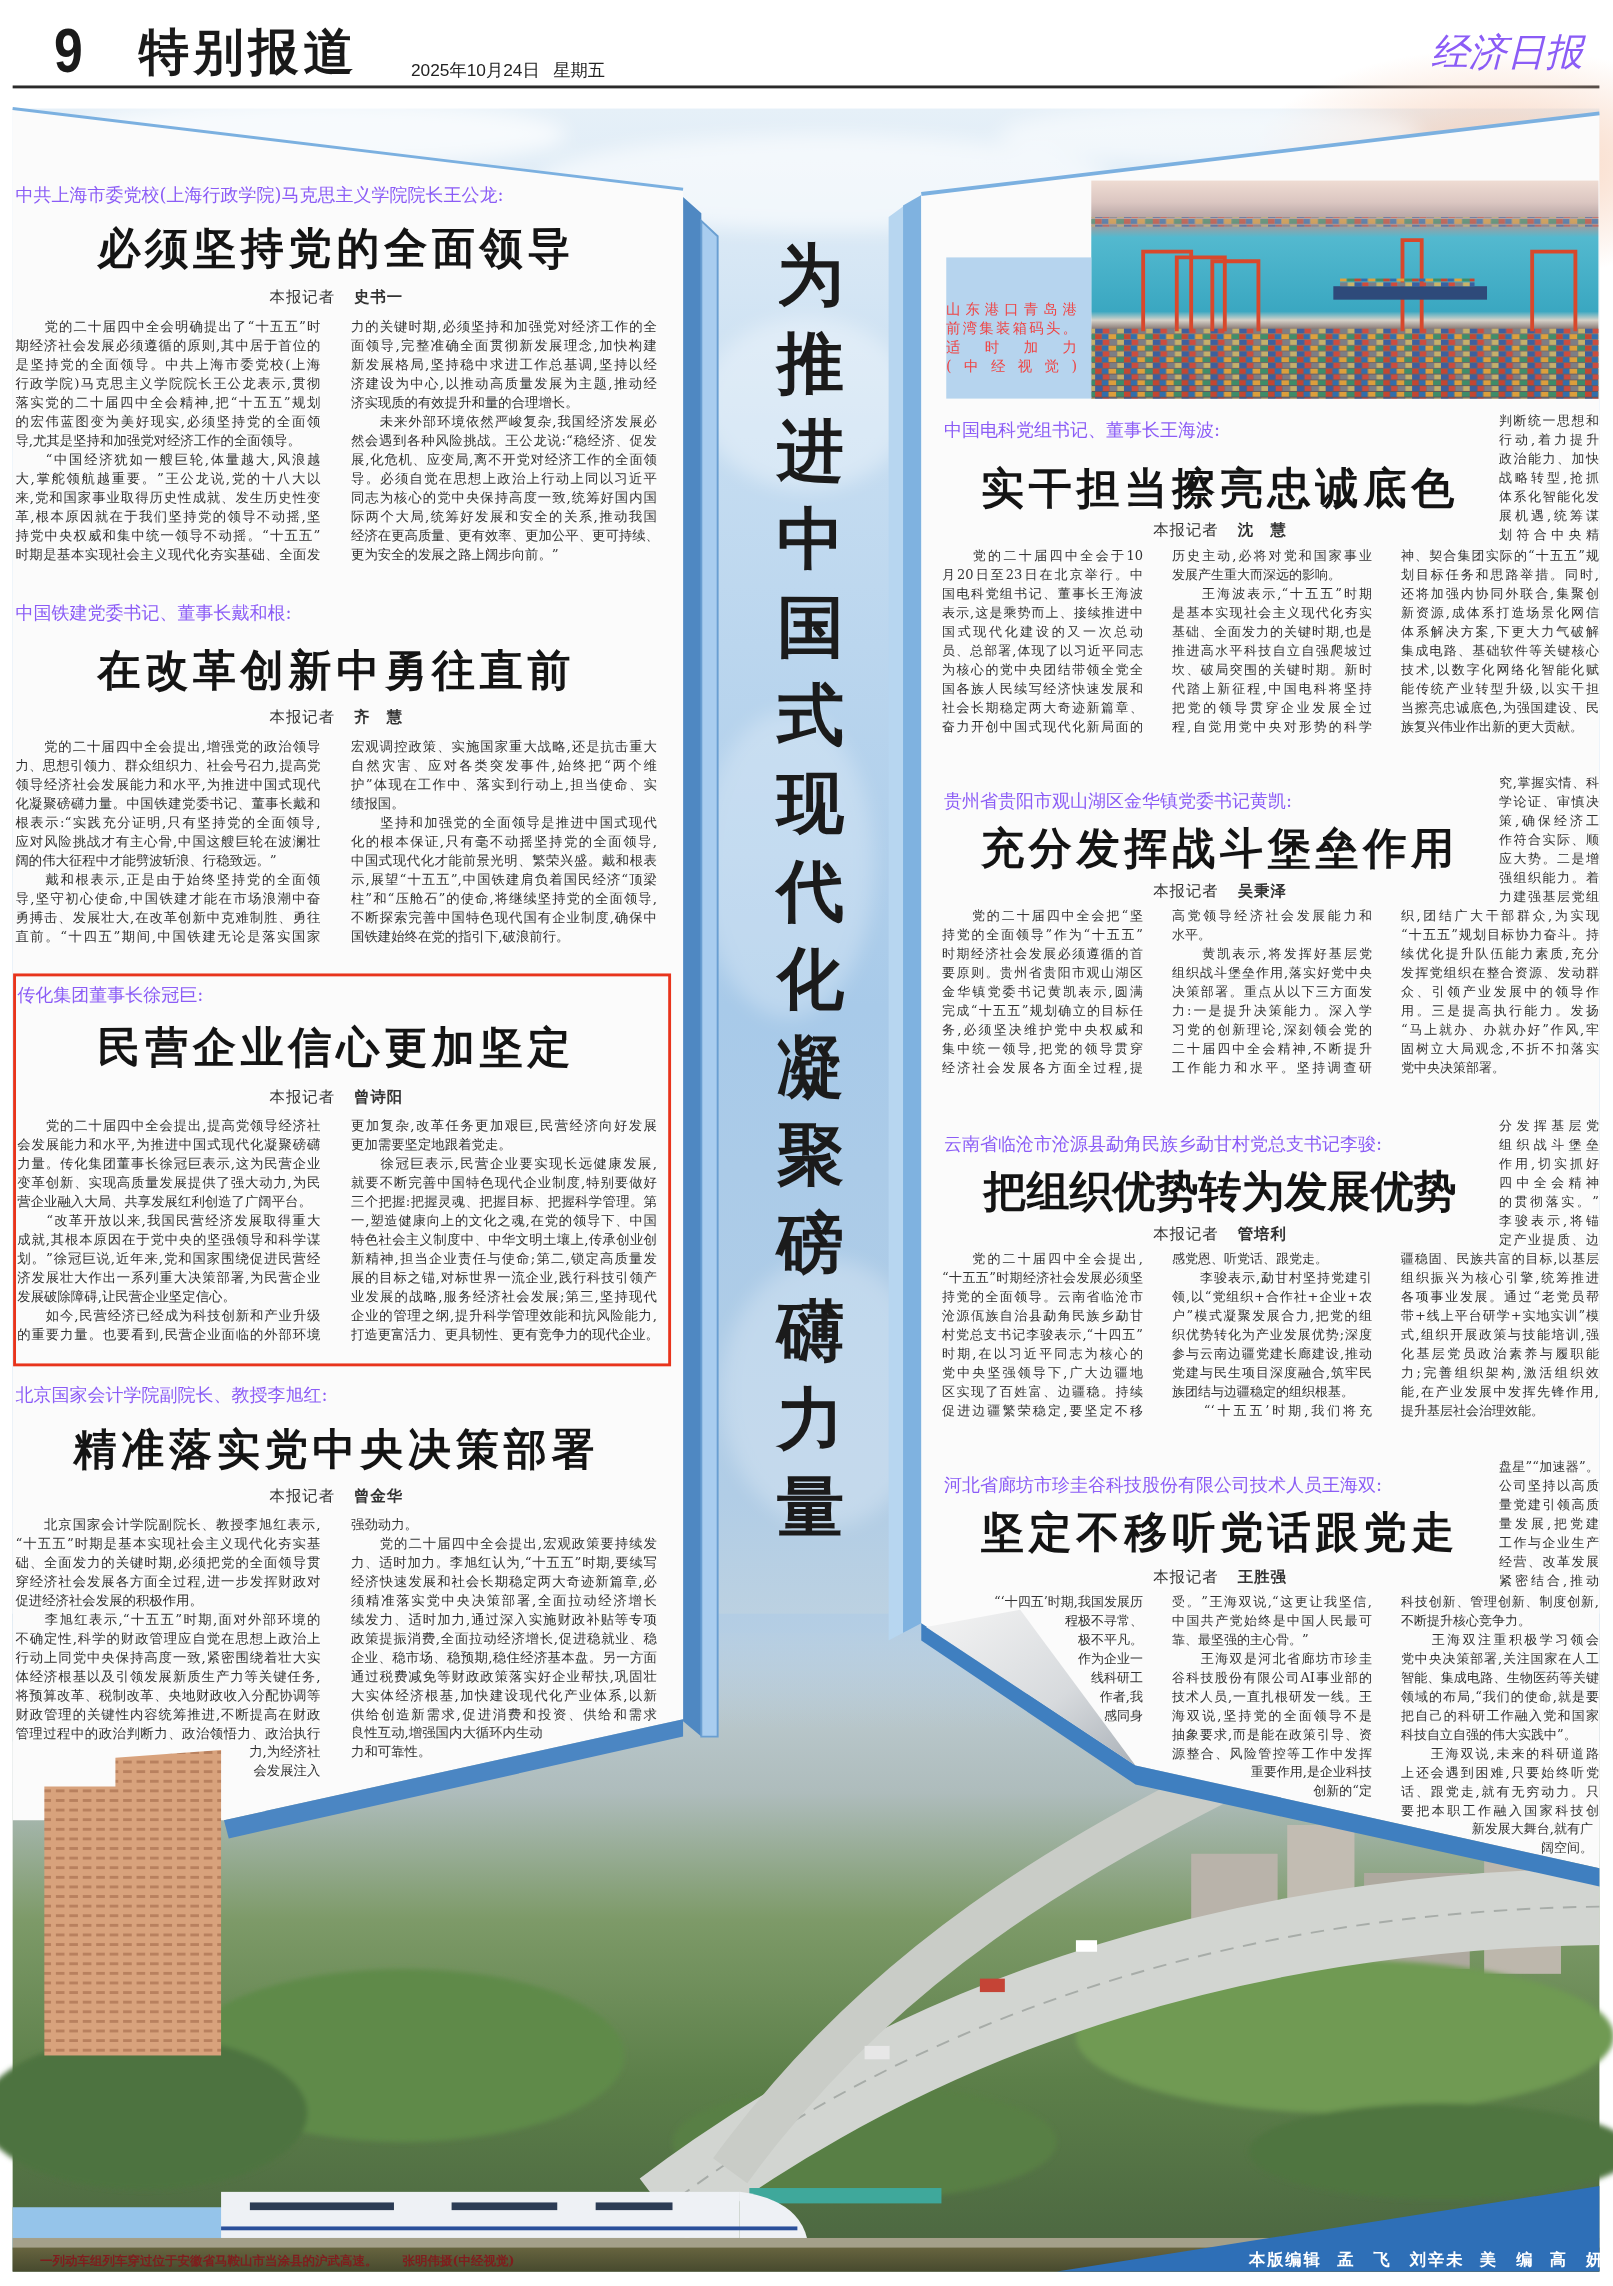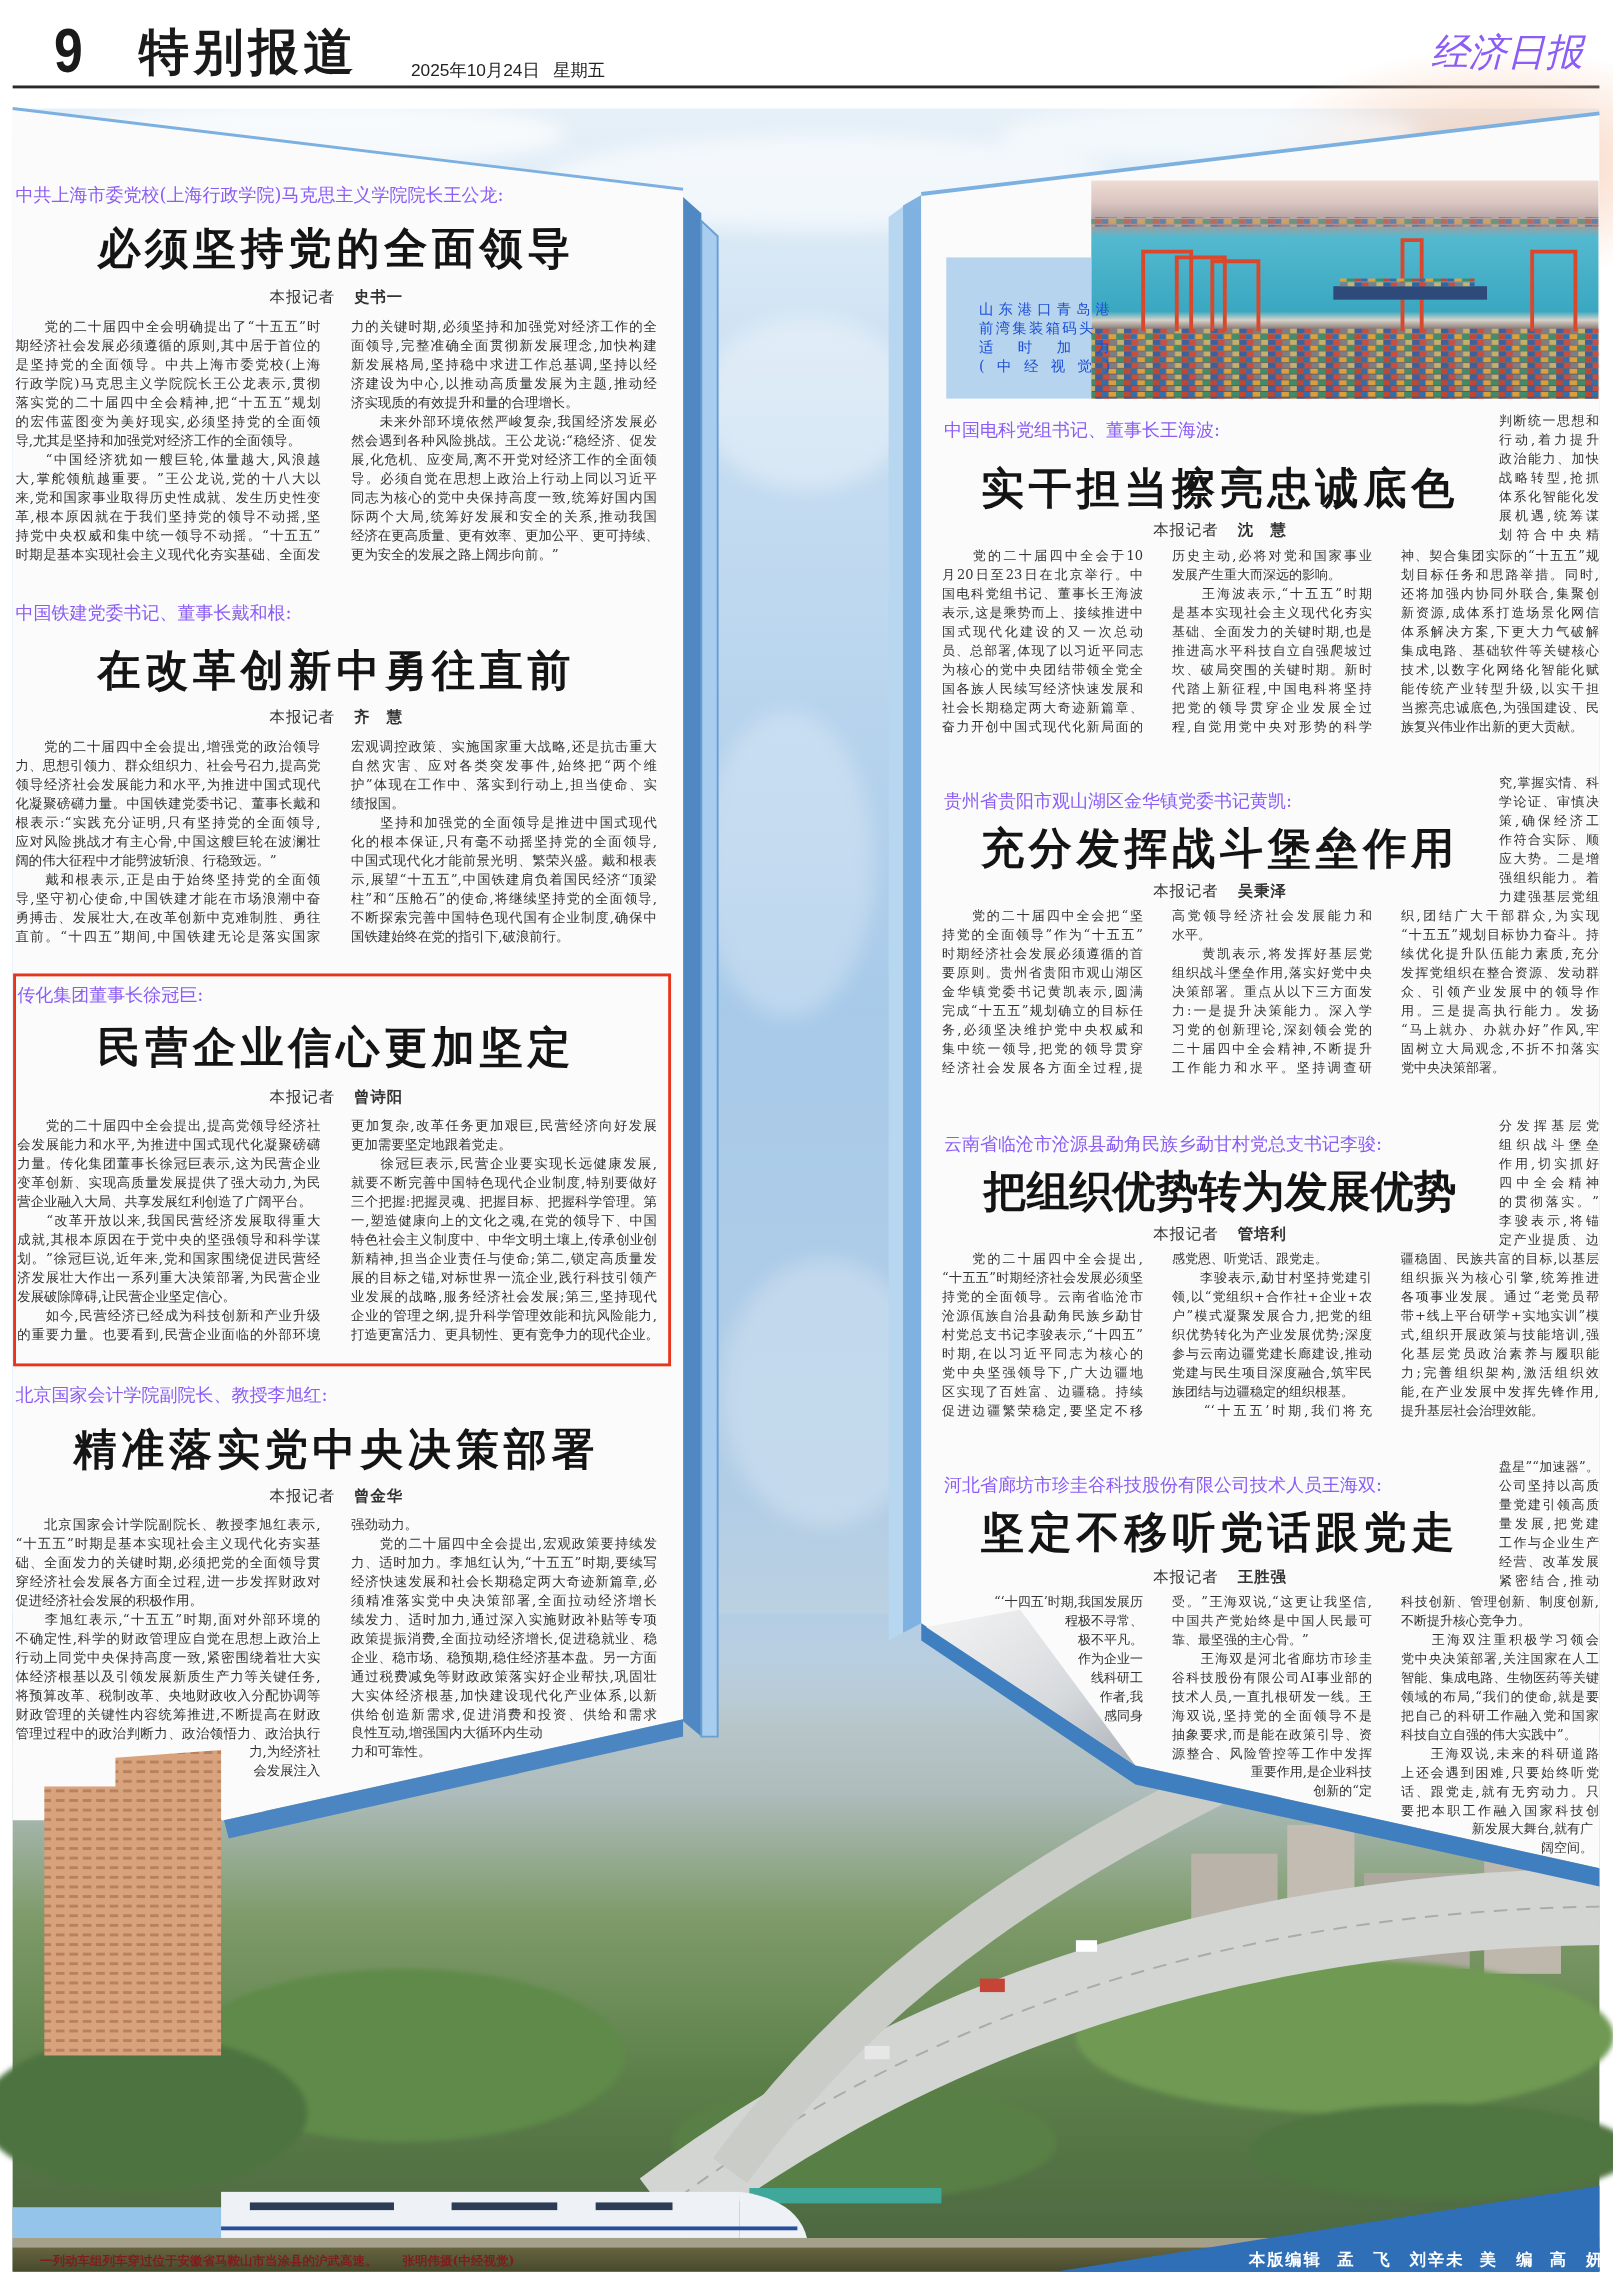--- a/index.html
+++ b/index.html
@@ -17,21 +17,21 @@
   .ttl.tight{letter-spacing:0;}
   .byl{font-size:15.4px;line-height:19px;letter-spacing:1px;color:#333;text-align:center;white-space:nowrap;}
   .byl .rep{margin-left:19px;font-weight:bold;}
   .col{font-family:"DejaVu Serif",serif;color:#333;}
   .col.lc{font-size:13.4px;}
   .col.rc{font-size:13px;}
   .col .ln{height:19px;line-height:19px;white-space:nowrap;text-align:justify;text-align-last:justify;}
   .col .ln.nj{text-align-last:left;}
   .col.ragged .ln{text-align:right;text-align-last:right;}
   .col.lraw .ln{text-align:left;text-align-last:left;}
-  .cap{font-size:14.4px;line-height:19px;color:#1d4ed8;text-align:right;padding-left:33px;}
+  .cap{font-size:14.4px;line-height:19px;color:#ef4444;text-align:right;}
   .cap .ln{height:19px;white-space:nowrap;}
   .traincap{left:40px;top:2251px;font-weight:bold;font-size:12.5px;line-height:19px;color:#7f1d1d;white-space:nowrap;}
   .traincap .cr{margin-left:25px;}
   .credits{left:1249px;top:2248px;font-weight:bold;font-size:16.3px;line-height:23px;color:#ffffff;white-space:nowrap;letter-spacing:1.9px;}
   .credits span{margin-right:15.4px;}
 </style>
 </head>
 <body>
 
 <div id="page">
@@ -190,20 +190,21 @@
     <rect x="15" y="1015" width="682" height="406" fill="none" stroke="#e8341c" stroke-width="3"></rect>
   </svg>
 
   <header>
     <div class="abs pgnum">9</div>
     <div class="abs section">特别报道</div>
     <div class="abs date"><span>2025年10月24日</span><span class="wd">星期五</span></div>
     <div class="abs logo">经济日报</div>
   </header>
 
+  <h1 class="abs feature">为推进中国式现代化凝聚磅礴力量</h1>
 
   <section>
     <div class="abs sub" style="left:15.4px;top:183px">中共上海市委党校(上海行政学院)马克思主义学院院长王公龙:</div>
     <h2 class="abs ttl" style="left:15.4px;top:224px;width:642px">必须坚持党的全面领导</h2>
     <div class="abs byl" style="left:15.4px;top:288px;width:642px"><span>本报记者</span><span class="rep">史书一</span></div>
     <div class="abs col lc" style="left:15.4px;top:317px;width:305px">
         <div class="ln">　　党的二十届四中全会明确提出了“十五五”时</div>
         <div class="ln">期经济社会发展必须遵循的原则,其中居于首位的</div>
         <div class="ln">是坚持党的全面领导。中共上海市委党校(上海</div>
         <div class="ln">行政学院)马克思主义学院院长王公龙表示,贯彻</div>

